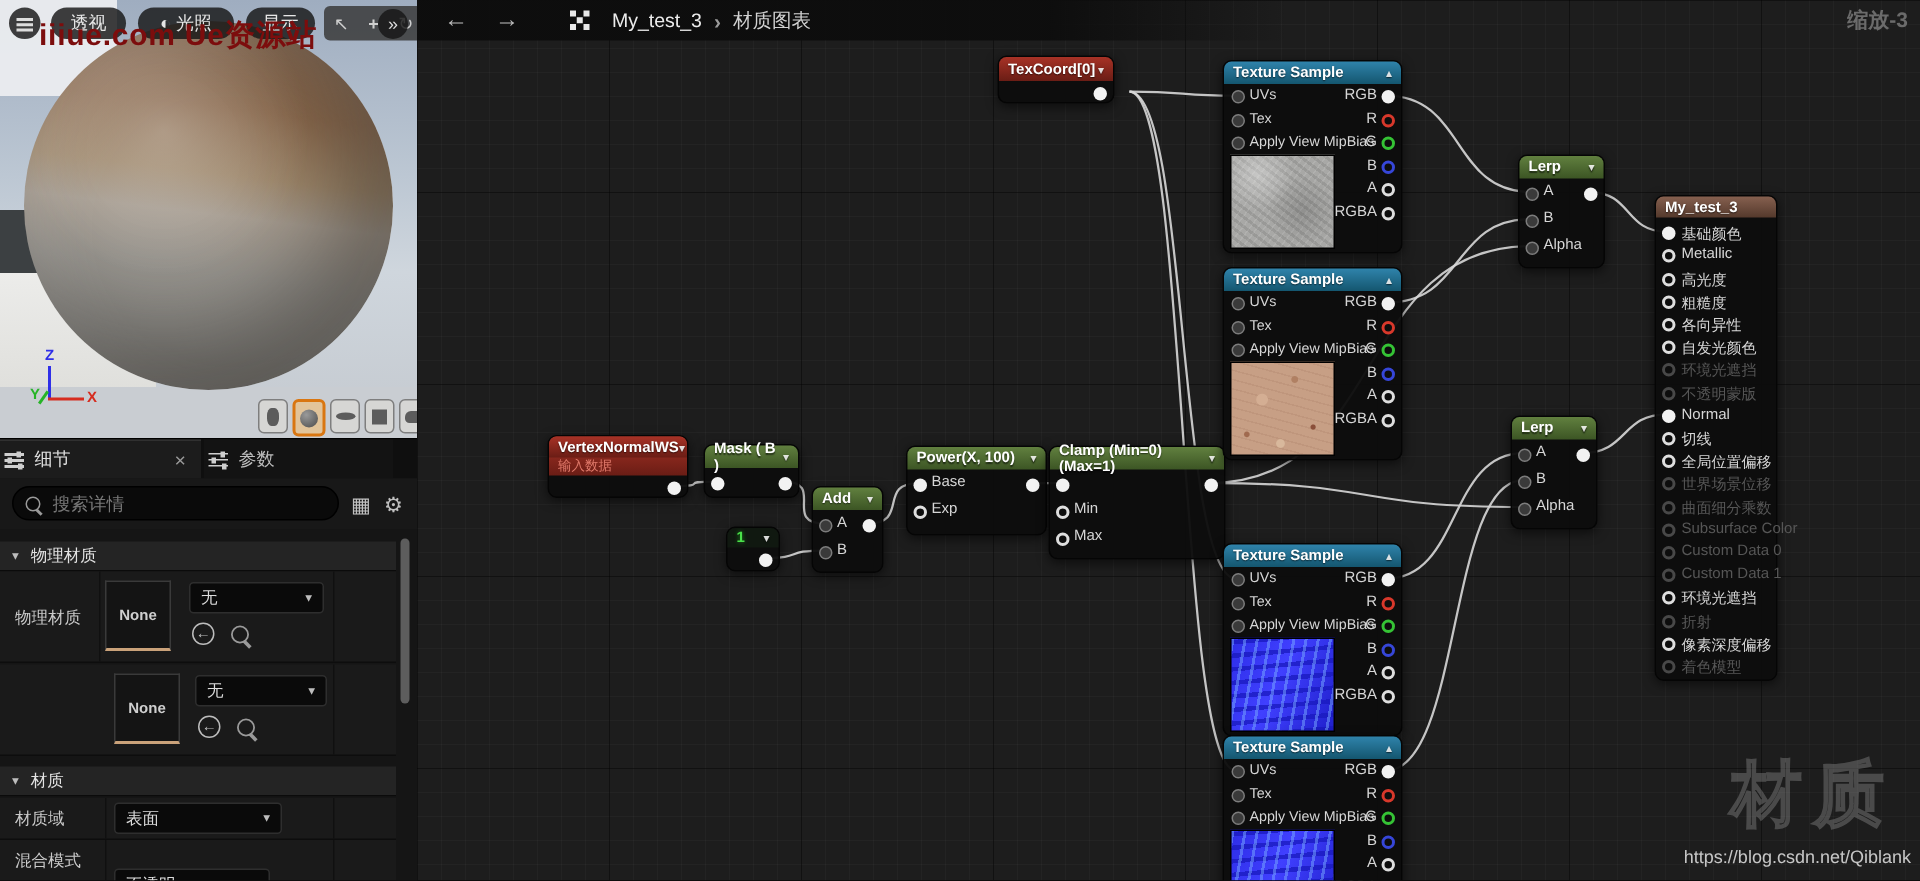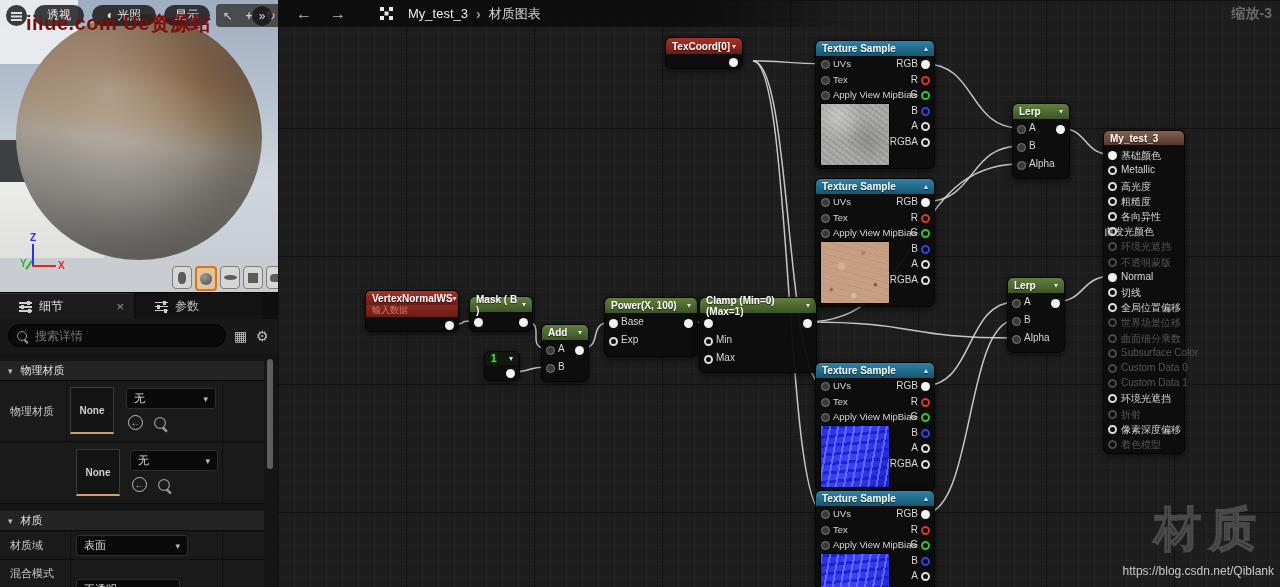--- a/index.html
+++ b/index.html
@@ -44,21 +44,21 @@
     display:flex;align-items:center;justify-content:center;}
   .shape-btn.active{border:2px solid #d97611;background:#e2c49a;}
   .g-cyl{width:8px;height:12px;border-radius:3px/5px;background:#5c5c5c;}
   .g-sph{width:12px;height:12px;border-radius:50%;background:radial-gradient(circle at 35% 30%,#9a9a9a,#4a4a4a);}
   .g-pln{width:13px;height:5px;border-radius:50%;background:#5c5c5c;}
   .g-cub{width:10px;height:10px;background:#5c5c5c;}
   .g-tea{width:13px;height:8px;border-radius:4px 5px 3px 3px;background:#5c5c5c;}
   
   #panel{position:absolute;left:0;top:292px;width:278px;height:295px;background:#161616;border-top:1px solid #000;}
   #tabbar{position:absolute;left:0;top:0;width:278px;height:26px;background:#0f0f0f;}
-  .tab{position:absolute;top:0;height:26px;display:flex;align-items:center;gap:7px;padding-left:19px;box-sizing:border-box;}
+  .tab{position:absolute;top:0;height:26px;display:flex;align-items:center;gap:7px;padding-left:3px;box-sizing:border-box;}
   .tab-active{left:0;width:134px;background:#1c1c1c;border-top:1px solid #303030;}
   .tab-idle{left:136px;width:126px;background:#131313;}
   .tab-label{font-size:12px;color:#e0e0e0;}
   .tab-idle .tab-label{color:#bdbdbd;}
   .tab-close{position:absolute;right:10px;color:#9a9a9a;font-size:13px;}
   .sliders{width:13px;height:11px;position:relative;flex:0 0 13px;}
   .sliders::before{content:"";position:absolute;left:0;right:0;top:1px;height:1.5px;background:#cfcfcf;
     box-shadow:0 4px 0 #cfcfcf,0 8px 0 #cfcfcf;}
   .sliders::after{content:"";position:absolute;width:3px;height:4px;background:#cfcfcf;top:0;left:8px;
     box-shadow:-6px 4px 0 #cfcfcf,1px 8px 0 #cfcfcf;}
@@ -514,21 +514,21 @@
           <div class="glabel" style="left: 17px; top: 18.1px;">基础颜色</div>
           <div class="pin ph" style="left: 4px; top: 35.3px;"></div>
           <div class="glabel" style="left: 17px; top: 33.3px;">Metallic</div>
           <div class="pin ph" style="left: 4px; top: 50.5px;"></div>
           <div class="glabel" style="left: 17px; top: 48.5px;">高光度</div>
           <div class="pin ph" style="left: 4px; top: 65.7px;"></div>
           <div class="glabel" style="left: 17px; top: 63.7px;">粗糙度</div>
           <div class="pin ph" style="left: 4px; top: 80.9px;"></div>
           <div class="glabel" style="left: 17px; top: 78.9px;">各向异性</div>
           <div class="pin ph" style="left: 4px; top: 96.1px;"></div>
-          <div class="glabel" style="left: 0; top: 94.1px; text-align: right;">自发光颜色</div>
+          <div class="glabel" style="left: 17px; top: 94.1px; text-align: right;">自发光颜色</div>
           <div class="pin ph dis" style="left: 4px; top: 111.3px;"></div>
           <div class="glabel dis" style="left: 17px; top: 109.3px;">环境光遮挡</div>
           <div class="pin ph dis" style="left: 4px; top: 126.5px;"></div>
           <div class="glabel dis" style="left: 17px; top: 124.5px;">不透明蒙版</div>
           <div class="pin pf" style="left: 4px; top: 141.7px;"></div>
           <div class="glabel" style="left: 17px; top: 139.7px;">Normal</div>
           <div class="pin ph" style="left: 4px; top: 156.9px;"></div>
           <div class="glabel" style="left: 17px; top: 154.9px;">切线</div>
           <div class="pin ph" style="left: 4px; top: 172.1px;"></div>
           <div class="glabel" style="left: 17px; top: 170.1px;">全局位置偏移</div>

